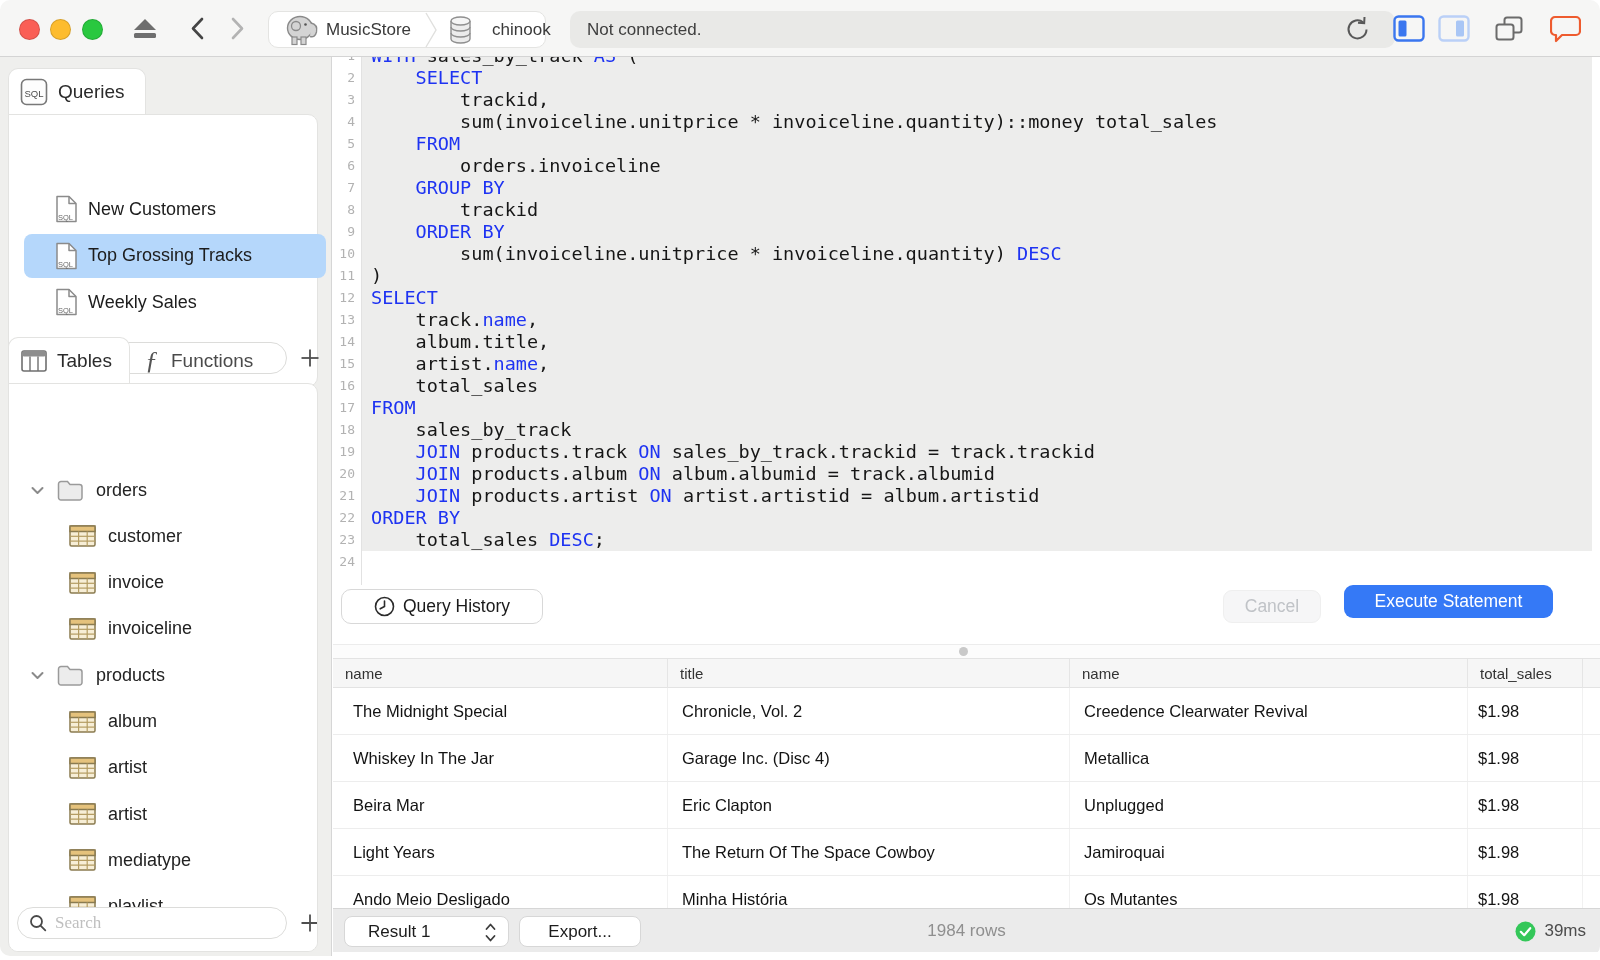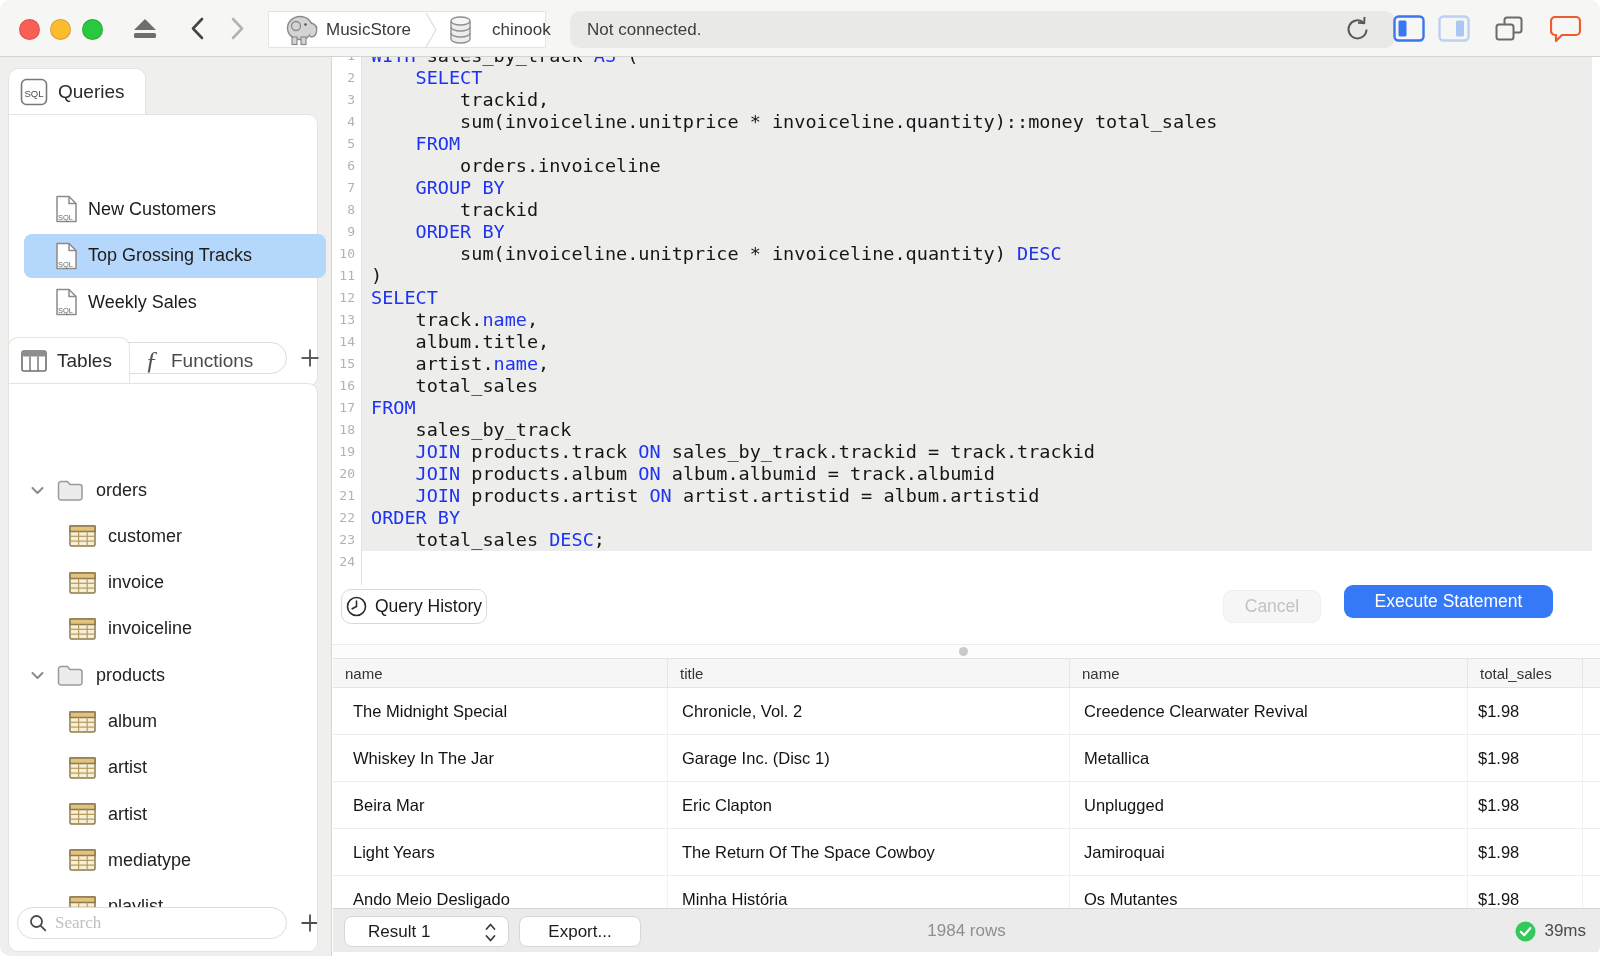--- a/index.html
+++ b/index.html
@@ -6,21 +6,21 @@
   html,body { width:1600px; height:960px; background:#fff; font-family:"Liberation Sans", sans-serif; }
   .window { position:relative; width:1600px; height:956px; background:#fff; border-radius:10px; overflow:hidden; }
 
   
   .titlebar { position:absolute; left:0; top:0; width:1600px; height:57px; background:#f6f6f5; border-bottom:1px solid #d4d4d4; }
   .light { position:absolute; top:19px; width:21px; height:21px; border-radius:50%; border:0.5px solid rgba(0,0,0,.15); }
   .light.red { left:19px; background:#fa5f56; }
   .light.yellow { left:50px; background:#fdbc2e; }
   .light.green { left:82px; background:#29c83f; }
   .tb-icon { position:absolute; top:0; height:57px; display:flex; align-items:center; justify-content:center; }
-  .crumb { position:absolute; left:268px; top:11px; width:278px; height:37px; background:#fff; border:1px solid #e4e4e2; border-radius:1px; display:flex; align-items:center; }
+  .crumb { position:absolute; left:268px; top:11px; width:278px; height:37px; background:#fff; border:1px solid #e4e4e2; border-radius:10px; display:flex; align-items:center; }
   .crumb-label { font-size:17px; color:#3a3a3a; }
   .status-pill { position:absolute; left:570px; top:11px; width:825px; height:37px; background:#e9e9e7; border-radius:10px; display:flex; align-items:center; padding-left:17px; font-size:17px; color:#3e3e3e; }
 
   
   .sidebar { position:absolute; left:0; top:57px; width:332px; height:899px; background:#efefed; border-right:1px solid #d6d6d6; }
   .card { position:absolute; background:#fff; border:1px solid #e3e3e1; border-radius:0 10px 10px 10px; }
   .tab-white { position:absolute; background:#fff; border:1px solid #e3e3e1; border-bottom:none; border-radius:10px 10px 0 0; display:flex; align-items:center; }
   .tab-plain { position:absolute; display:flex; align-items:center; }
   .tab-label { font-size:19px; color:#2b2b2b; }
   .tab-plain .tab-label { color:#4a4a4a; }
@@ -42,21 +42,21 @@
   .code-lines { position:absolute; left:0; top:-12px; width:100%; }
   .code-line { display:flex; height:22px; line-height:22px; }
   .code-line .ln { width:29px; flex:0 0 29px; text-align:right; padding-right:7px; font-family:"DejaVu Sans Mono", monospace; font-size:13px; color:#b2b2b2; }
   .code-line pre { flex:1; margin:0 8px 0 0; padding-left:9px; font-family:"DejaVu Sans Mono", monospace; font-size:18.5px; line-height:22px; color:#161616; white-space:pre; }
   .code-line.hl pre { background:#ededec; }
   .code-line pre .k { color:#1e33f2; }
 
   
   .exec-row { position:absolute; left:333px; top:585px; width:1267px; height:60px; background:#fff; border-bottom:1px solid #ececec; }
   .btn { display:flex; align-items:center; justify-content:center; font-size:17.5px; cursor:pointer; }
-  .btn-history { position:absolute; left:8px; top:4px; height:35px; padding:0 4px; background:#fff; border:1px solid #d8d8d8; border-radius:10px; color:#1a1a1a; gap:8px; }
+  .btn-history { position:absolute; left:8px; top:4px; height:35px; padding:0 32px; background:#fff; border:1px solid #d8d8d8; border-radius:10px; color:#1a1a1a; gap:8px; }
   .btn-cancel { position:absolute; left:890px; top:5px; width:98px; height:33px; background:#f6f6f7; border:1px solid #efefef; border-radius:9px; color:#c0c3c7; }
   .btn-exec { position:absolute; left:1011px; top:0; width:209px; height:33px; background:#3579f6; border:none; border-radius:9px; color:#fff; font-weight:500; }
 
   
   .resize-strip { position:absolute; left:333px; top:645px; width:1267px; height:13px; background:#fcfcfc; }
   .resize-dot { position:absolute; left:626px; top:2px; width:9px; height:9px; border-radius:50%; background:#c9c9c9; }
 
   
   .results { position:absolute; left:333px; top:658px; width:1267px; height:250px; overflow:hidden; background:#fff; }
   .r-grid { display:grid; grid-template-columns:335px 402px 398px 115px 1fr; }
@@ -535,21 +535,21 @@
     <div id="results-body">
         <div class="r-grid r-row">
           <div class="r-cell">The Midnight Special</div>
           <div class="r-cell">Chronicle, Vol. 2</div>
           <div class="r-cell">Creedence Clearwater Revival</div>
           <div class="r-cell">$1.98</div>
           <div class="r-cell"></div>
         </div>
         <div class="r-grid r-row">
           <div class="r-cell">Whiskey In The Jar</div>
-          <div class="r-cell">Garage Inc. (Disc 1)</div>
+          <div class="r-cell">Garage Inc. (Disc 4)</div>
           <div class="r-cell">Metallica</div>
           <div class="r-cell">$1.98</div>
           <div class="r-cell"></div>
         </div>
         <div class="r-grid r-row">
           <div class="r-cell">Beira Mar</div>
           <div class="r-cell">Eric Clapton</div>
           <div class="r-cell">Unplugged</div>
           <div class="r-cell">$1.98</div>
           <div class="r-cell"></div>

